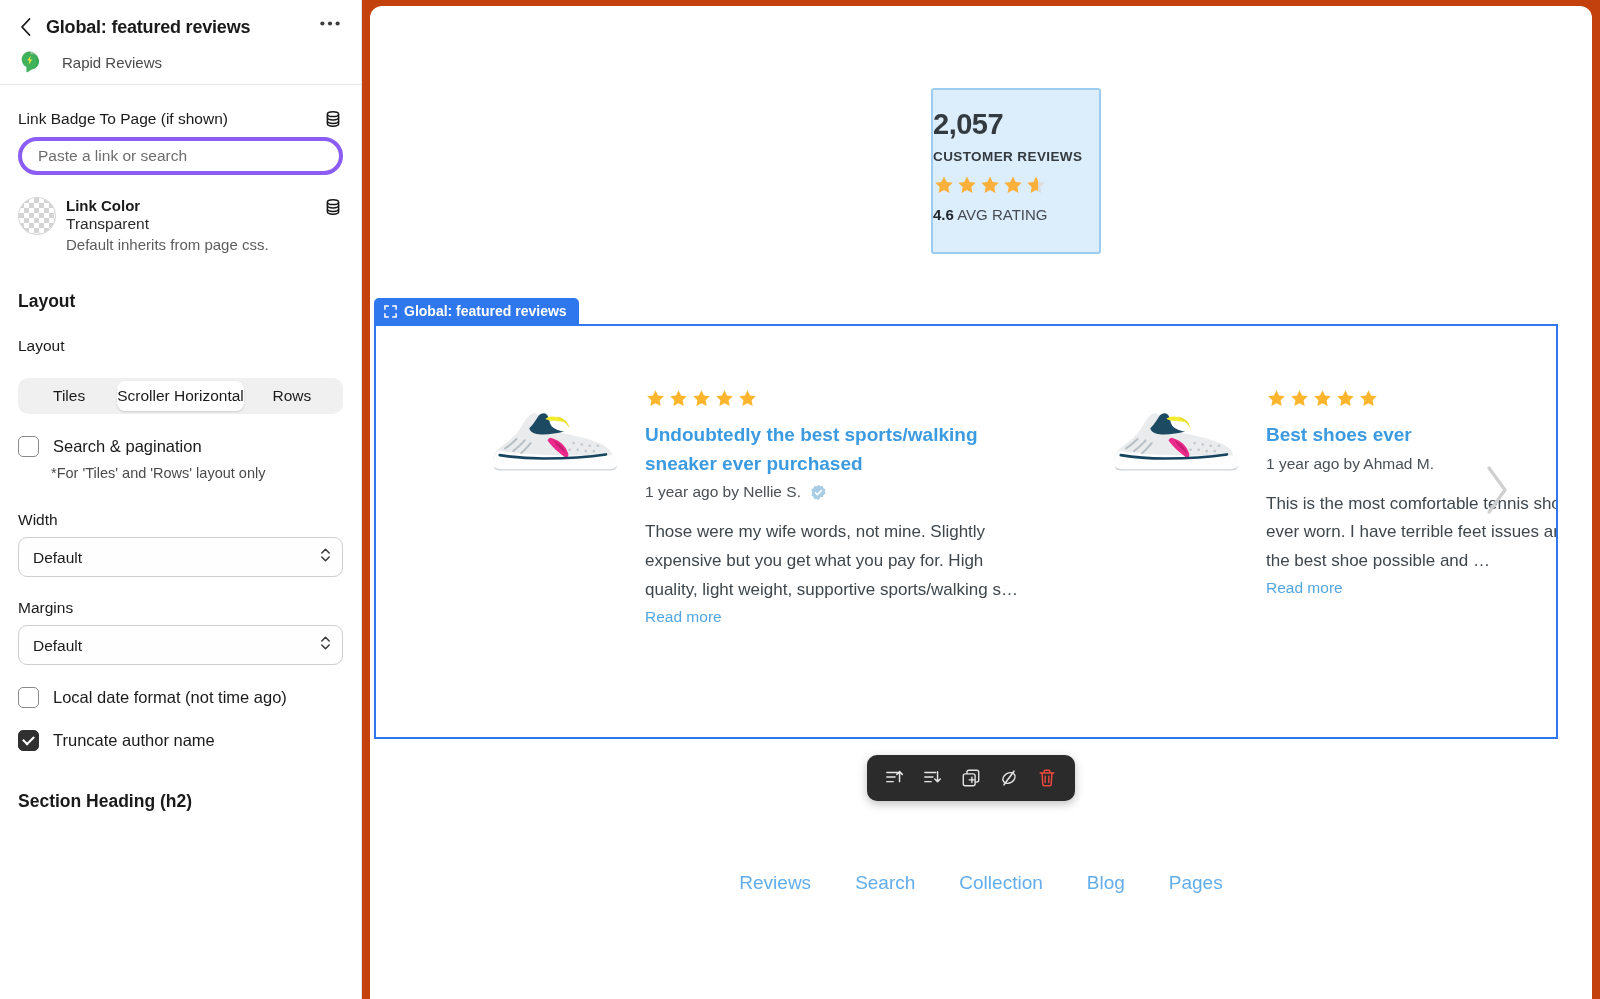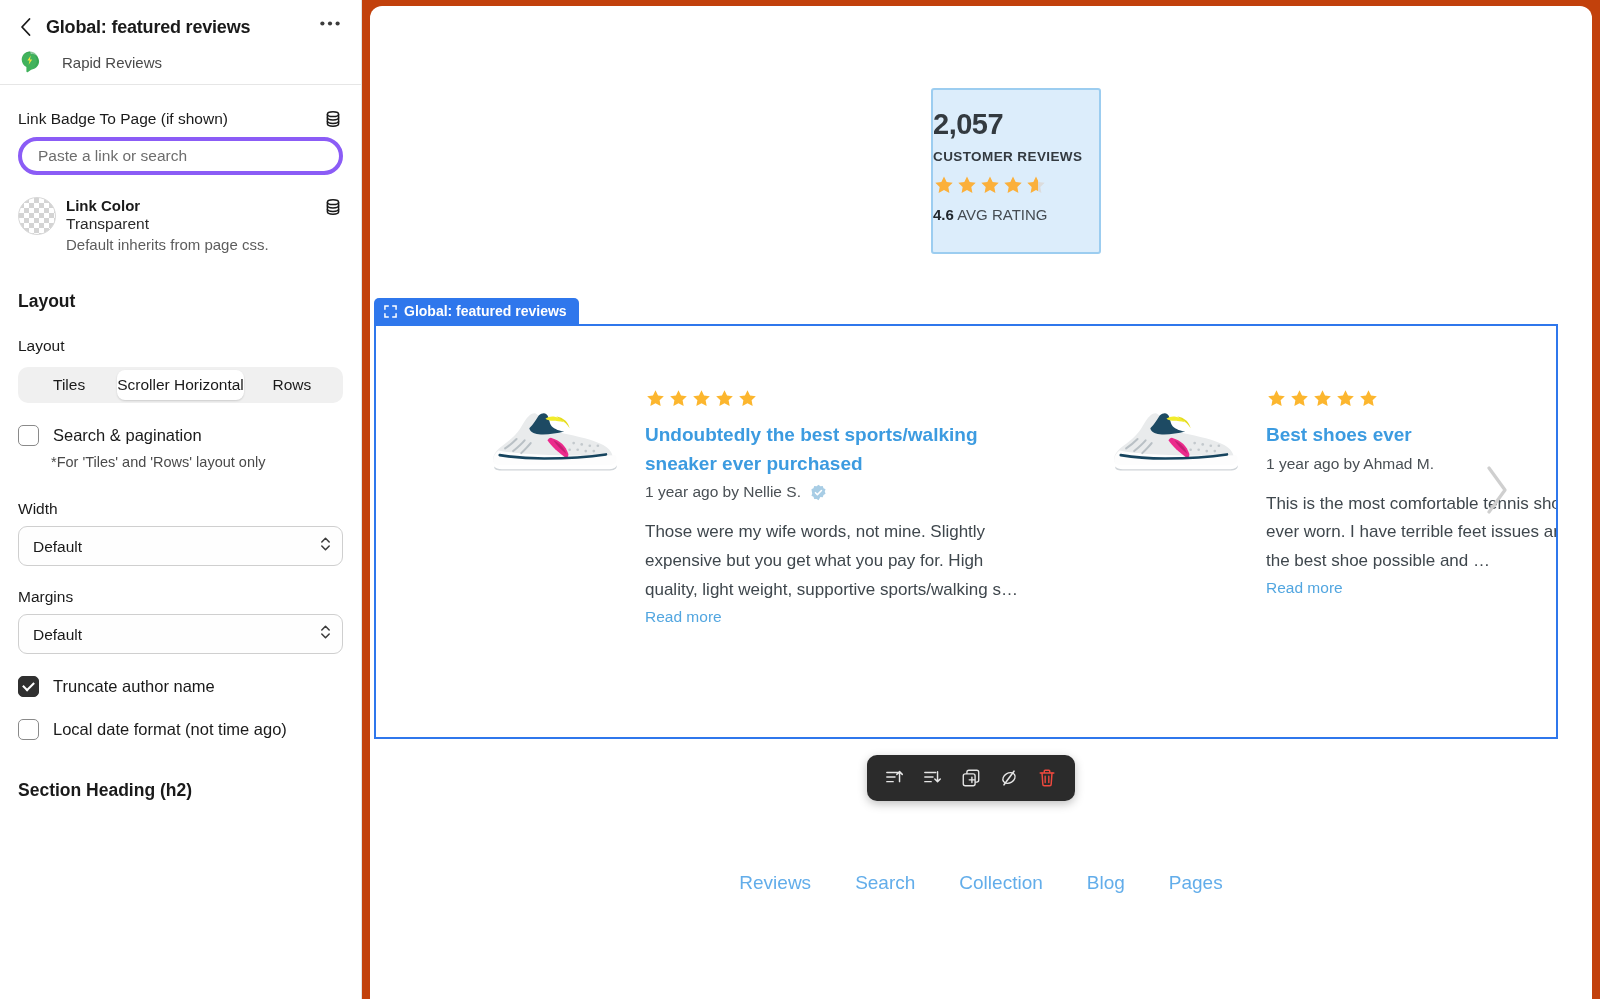--- a/index.html
+++ b/index.html
@@ -270,21 +270,21 @@
             <path d="M4.4 8.6c0 1.3 2.5 2.4 5.6 2.4s5.6-1.1 5.6-2.4M4.4 12c0 1.3 2.5 2.4 5.6 2.4s5.6-1.1 5.6-2.4" stroke="currentColor" stroke-width="1.5"></path>
           </svg>
         </span>
       </div>
 
 
       <div class="section-h" style="margin-top:38px">Layout</div>
 
       <div class="field-label" style="margin-top:25px">Layout</div>
 
-      <div class="seg" style="margin-top:12px">
+      <div class="seg" style="margin-top:23px">
         <span class="seg-item">Tiles</span>
         <span class="seg-item on">Scroller Horizontal</span>
         <span class="seg-item">Rows</span>
       </div>
 
       <div class="chk-row" style="margin-top:22px">
         <span class="chk"></span>
         <span class="chk-label">Search &amp; pagination</span>
       </div>
       <div class="hint" style="margin:8px 0 0 33px">*For 'Tiles' and 'Rows' layout only</div>
@@ -307,27 +307,27 @@
           <option>Default</option>
         </select>
         <span class="select-chev">
           <svg width="11" height="18" viewBox="0 0 11 18" fill="none" aria-hidden="true">
             <path d="M1.8 7 5.5 3.2 9.2 7M1.8 11 5.5 14.8 9.2 11" stroke="currentColor" stroke-width="1.5" stroke-linecap="round" stroke-linejoin="round"></path>
           </svg>
         </span>
       </div>
 
       <div class="chk-row" style="margin-top:22px">
+        <span class="chk"></span>
+        <span class="chk-label">Local date format (not time ago)</span>
+      </div>
+
+      <div class="chk-row" style="margin-top:22px">
         <span class="chk on"></span>
         <span class="chk-label">Truncate author name</span>
-      </div>
-
-      <div class="chk-row" style="margin-top:22px">
-        <span class="chk"></span>
-        <span class="chk-label">Local date format (not time ago)</span>
       </div>
 
       <div class="section-h" style="margin-top:40px">Section Heading (h2)</div>
 
     </div>
   </aside>
 
   <main class="canvas-outer">
     <div class="canvas">
 

